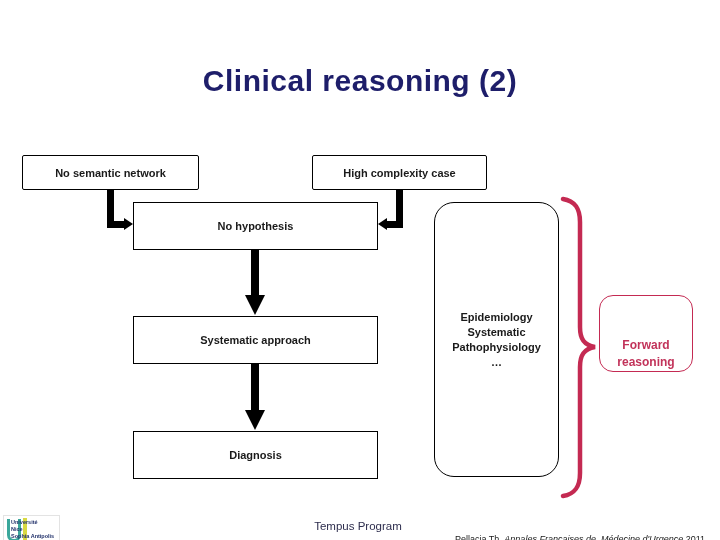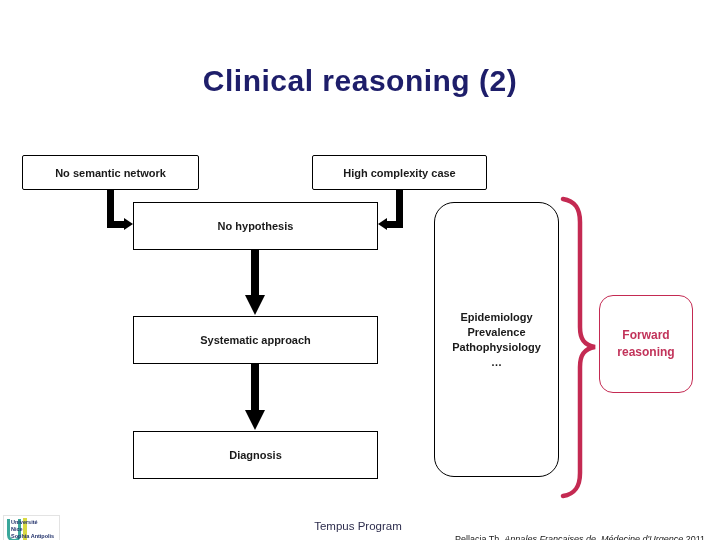--- a/index.html
+++ b/index.html
@@ -19,23 +19,23 @@
   }
   .rounded { border-radius:2px; }
   .thin { border-width:1px; }
   .b-nsn { left:22px;  top:121px; width:177px; height:35px; }
   .b-hcc { left:312px; top:121px; width:175px; height:35px; }
   .b-nh  { left:133px; top:168px; width:245px; height:48px; }
   .b-sa  { left:133px; top:282px; width:245px; height:48px; }
   .b-dx  { left:133px; top:397px; width:245px; height:48px;text-align:center; }
   .b-kn  { left:434px; top:168px; width:125px; height:275px; border-radius:20px;
            flex-direction:column; line-height:15px; }
-  .b-fw  { left:599px; top:261px; width:94px; height:98px; border-radius:14px;
+  .b-fw  { left:599px; top:261px; width:94px; height:77px; border-radius:14px;
            border:1.5px solid #c42a52; color:#c2335a; flex-direction:column;
-           font-size:12px; line-height:17px; }
+           font-size:12px; line-height:17px;justify-content:flex-end; }
   .shaft { position:absolute; background:#000; }
   .head-right { position:absolute; width:0; height:0;
     border-top:6.5px solid transparent; border-bottom:6.5px solid transparent;
     border-left:9px solid #000; }
   .head-left { position:absolute; width:0; height:0;
     border-top:6.5px solid transparent; border-bottom:6.5px solid transparent;
     border-right:9px solid #000; }
   .head-down { position:absolute; width:0; height:0;
     border-left:10px solid transparent; border-right:10px solid transparent;
     border-top:20px solid #000; }
@@ -96,21 +96,21 @@
   </div>
 
   <div class="shaft" style="left:251px; top:216px; width:8px; height:46px;"></div>
   <div class="head-down" style="left:245px; top:261px;"></div>
 
   <div class="shaft" style="left:251px; top:330px; width:8px; height:47px;"></div>
   <div class="head-down" style="left:245px; top:376px;"></div>
 
   <div class="box thin b-kn">
     <div>Epidemiology</div>
-    <div>Prevalence</div>
+    <div>Systematic</div>
     <div>Pathophysiology</div>
     <div>…</div>
   </div>
 
   <svg class="brace-svg" width="60" height="315" viewBox="0 0 60 315">
     <path d="M8,7 C20,9 25,16 25,30 L25,135 C25,147 29,153 40,155 C29,157 25,163 25,175 L25,281 C25,295 20,302 8,304" fill="none" stroke-width="4.5" stroke-linecap="round" stroke="#c42a52"></path>
   </svg>
 
   <div class="box b-fw">
     <div>Forward</div>

